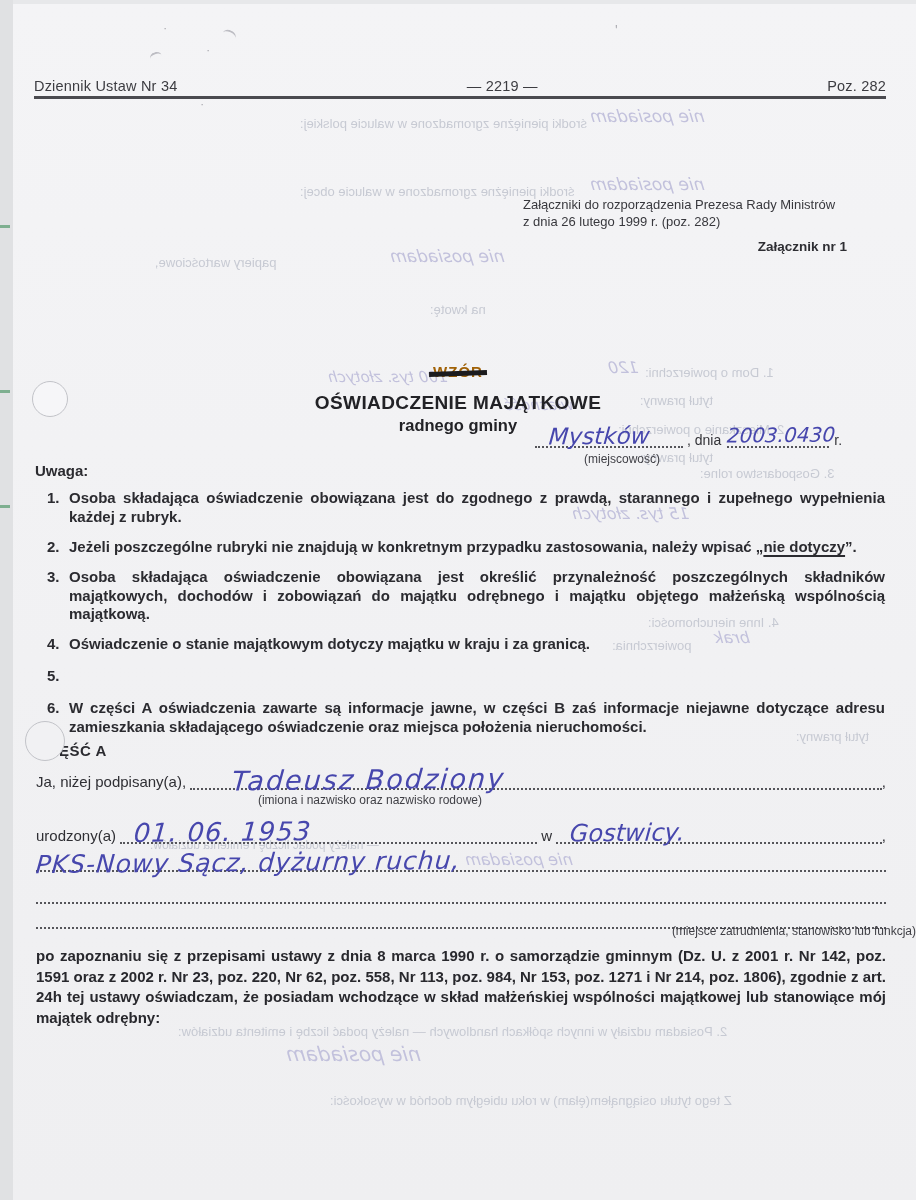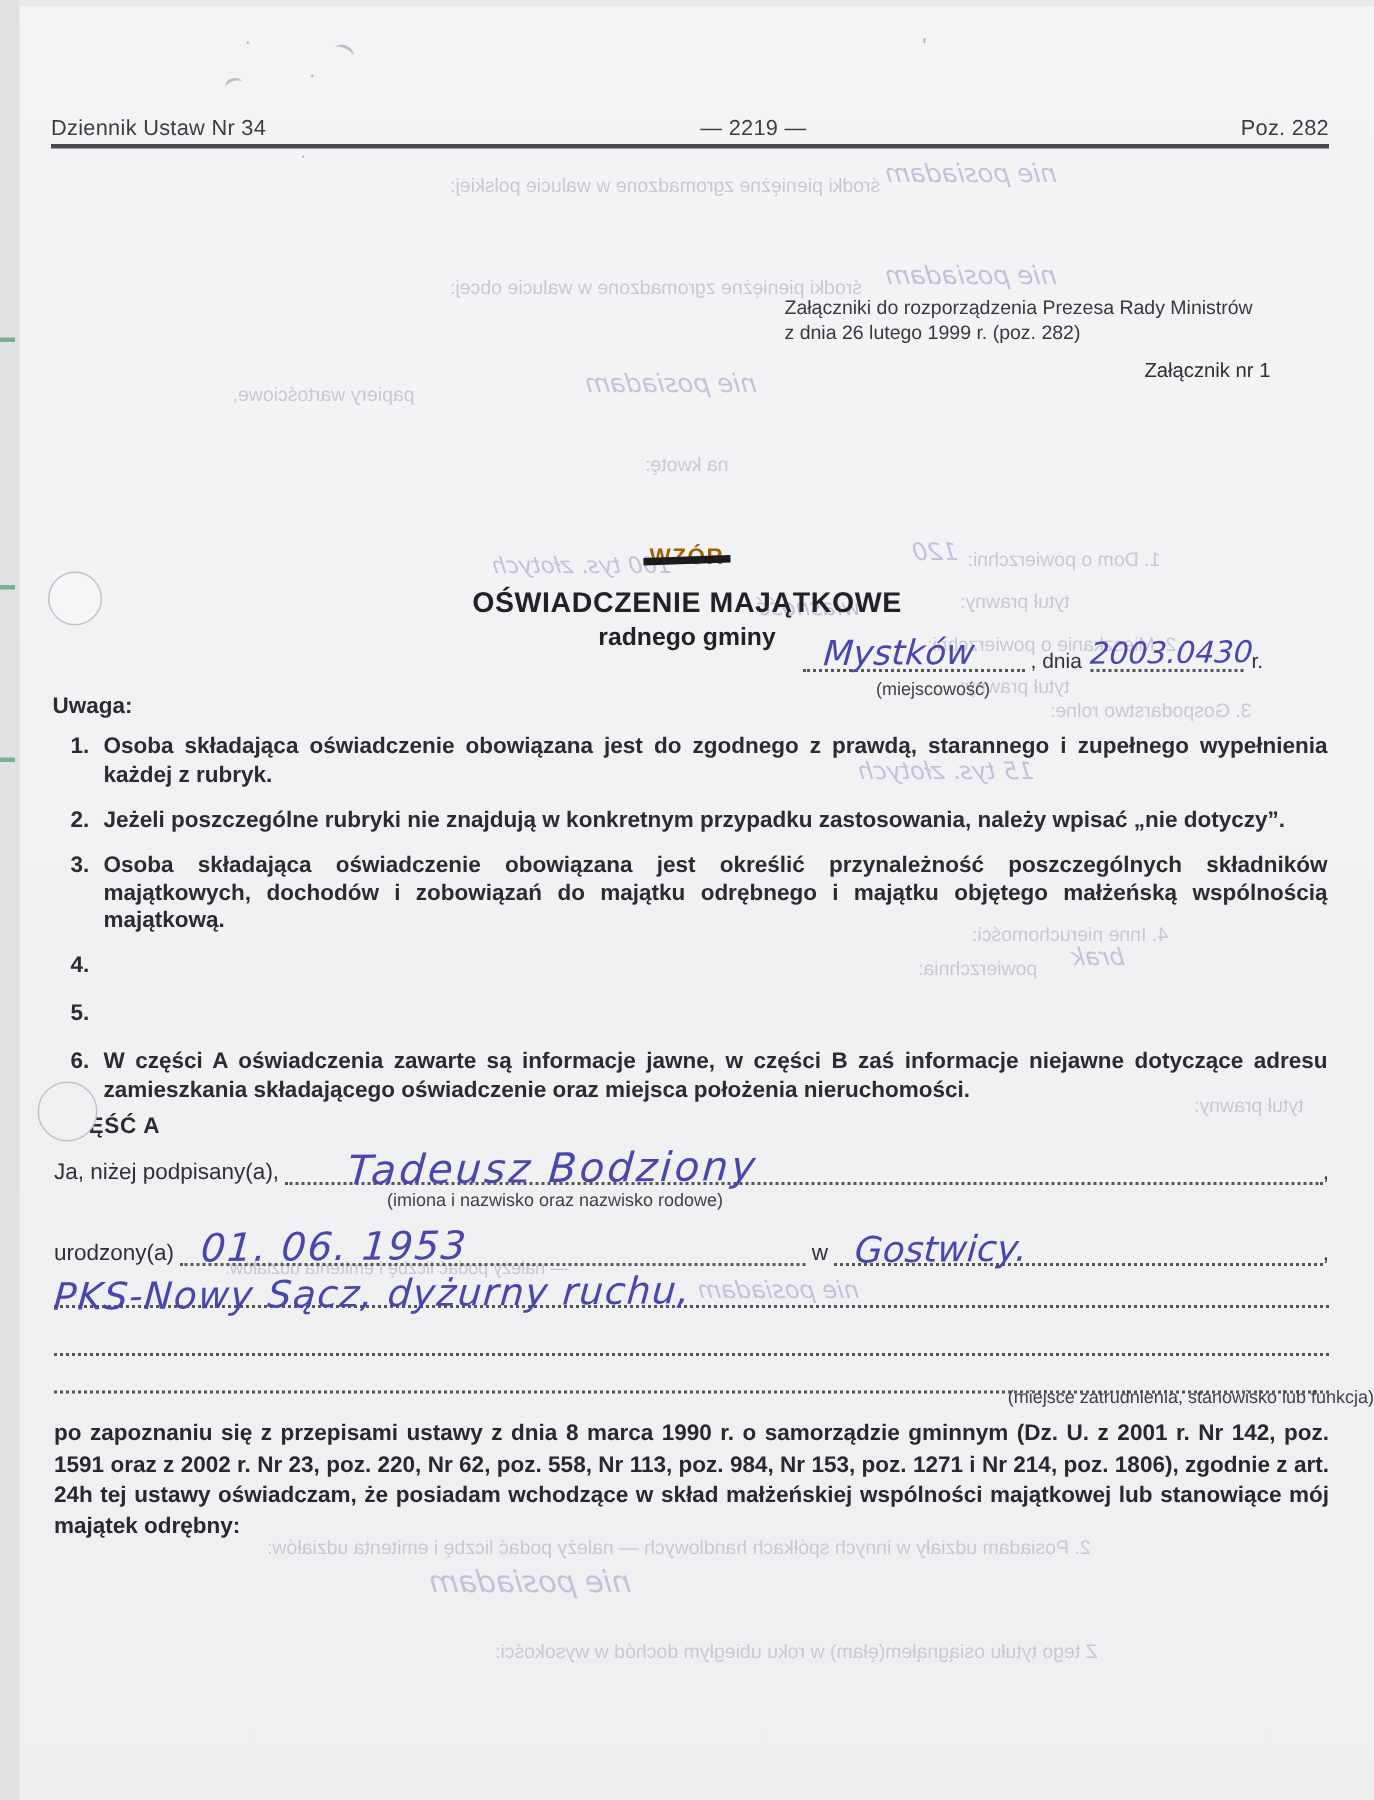--- a/index.html
+++ b/index.html
@@ -13,39 +13,39 @@
     position:absolute;left:12px;top:4px;width:904px;height:1196px;
     background:linear-gradient(180deg,#f4f4f6 0%,#f1f1f3 55%,#efeff1 100%);
   }
   .edge-strip{position:absolute;left:0;top:0;width:13px;height:1200px;background:#e0e1e3;}
   
   .abs{position:absolute;}
   .hdr-row{left:34px;top:78px;width:852px;display:flex;justify-content:space-between;
     font-size:14.5px;color:#3c3c41;letter-spacing:.2px;}
   .hdr-rule{left:34px;top:96px;width:852px;height:2.5px;background:#4a4a4f;}
   .annex{left:523px;top:197px;width:330px;font-size:13px;line-height:1.28;color:#38383d;}
-  .annex-nr{margin-top:8px;text-align:right;font-weight:normal;font-size:13.5px;padding-right:6px;color:#2e2e33;}
+  .annex-nr{margin-top:8px;text-align:right;font-weight:bold;font-size:13.5px;padding-right:6px;color:#2e2e33;}
   .wzor-wrap{left:0;top:363px;width:916px;text-align:center;}
   .wzor{display:inline-block;position:relative;font-weight:bold;font-size:15px;letter-spacing:1px;color:#a16207;}
   .wzor::after{content:"";position:absolute;left:-4px;right:-4px;top:45%;height:5px;background:#1b1b1e;transform:rotate(-2deg);}
   .title{left:0;top:392px;width:916px;text-align:center;font-weight:bold;font-size:19px;letter-spacing:.4px;color:#222226;}
   .subtitle{left:0;top:416px;width:916px;text-align:center;font-weight:bold;font-size:16.5px;color:#222226;}
   .dateline{left:535px;top:424px;width:352px;display:flex;align-items:flex-end;font-size:14px;color:#333338;}
   .dotseg{border-bottom:2px dotted #55555a;position:relative;height:22px;}
   .ds1{width:148px;}
   .ds2{width:102px;margin-left:4px;}
   .dnia{white-space:nowrap;padding:0 2px 0 4px;}
   .rlab{padding-left:5px;}
   .miejscowosc{left:548px;top:452px;width:148px;text-align:center;font-size:12px;color:#44444a;}
   .uwaga-lab{left:35px;top:462px;font-weight:bold;font-size:15px;}
   .uw-list{left:47px;top:489px;width:838px;}
   .uw-item{display:flex;margin-bottom:11px;}
   .uw-item .num{width:22px;flex:0 0 22px;font-weight:bold;font-size:15px;line-height:1.26;}
   .uw-item .txt{margin:0;font-weight:bold;font-size:15px;line-height:1.26;text-align:justify;}
-  .uline{text-decoration-thickness:2px;text-underline-offset:2.5px;}
+  .uline{text-decoration:underline;text-decoration-thickness:2px;text-underline-offset:2.5px;}
   .part-a{left:38px;top:742px;font-weight:bold;font-size:15px;letter-spacing:.5px;}
   .form-row{left:36px;width:850px;display:flex;align-items:flex-end;font-size:15px;color:#2f2f34;}
   .form-row .lab{white-space:nowrap;padding-right:4px;}
   .fill{flex:1;border-bottom:2px dotted #55555a;position:relative;height:24px;}
   .hint{font-size:12px;color:#3f3f45;text-align:center;}
   .legal{left:36px;top:946px;width:850px;margin:0;font-weight:bold;font-size:15px;line-height:1.37;text-align:justify;color:#28282d;}
   
   .hw{color:#4747ad;font-family:"DejaVu Sans",sans-serif;font-style:italic;
       display:inline-block;transform:skewX(-5deg) rotate(-.6deg);white-space:nowrap;}
   .hw-place{position:absolute;left:14px;bottom:-3px;font-size:23px;}
@@ -137,20 +137,21 @@
   <div class="uw-item">
     <span class="num">2.</span>
     <p class="txt"><span>Jeżeli poszczególne rubryki nie znajdują w konkretnym przypadku zastosowania, należy wpisać „</span><span class="uline">nie dotyczy</span><span>”.</span></p>
   </div>
   <div class="uw-item">
     <span class="num">3.</span>
     <p class="txt">Osoba składająca oświadczenie obowiązana jest określić przynależność poszczególnych składników majątkowych, dochodów i zobowiązań do majątku odrębnego i majątku objętego małżeńską wspólnością majątkową.</p>
   </div>
   <div class="uw-item" style="margin-bottom:13px;">
     <span class="num">4.</span>
+    <p class="txt">Oświadczenie o stanie majątkowym dotyczy majątku w kraju i za granicą.</p>
   </div>
   <div class="uw-item" style="margin-bottom:13px;">
     <span class="num">5.</span>
   </div>
   <div class="uw-item">
     <span class="num">6.</span>
     <p class="txt">W części A oświadczenia zawarte są informacje jawne, w części B zaś informacje niejawne dotyczące adresu zamieszkania składającego oświadczenie oraz miejsca położenia nieruchomości.</p>
   </div>
 </div>
 

